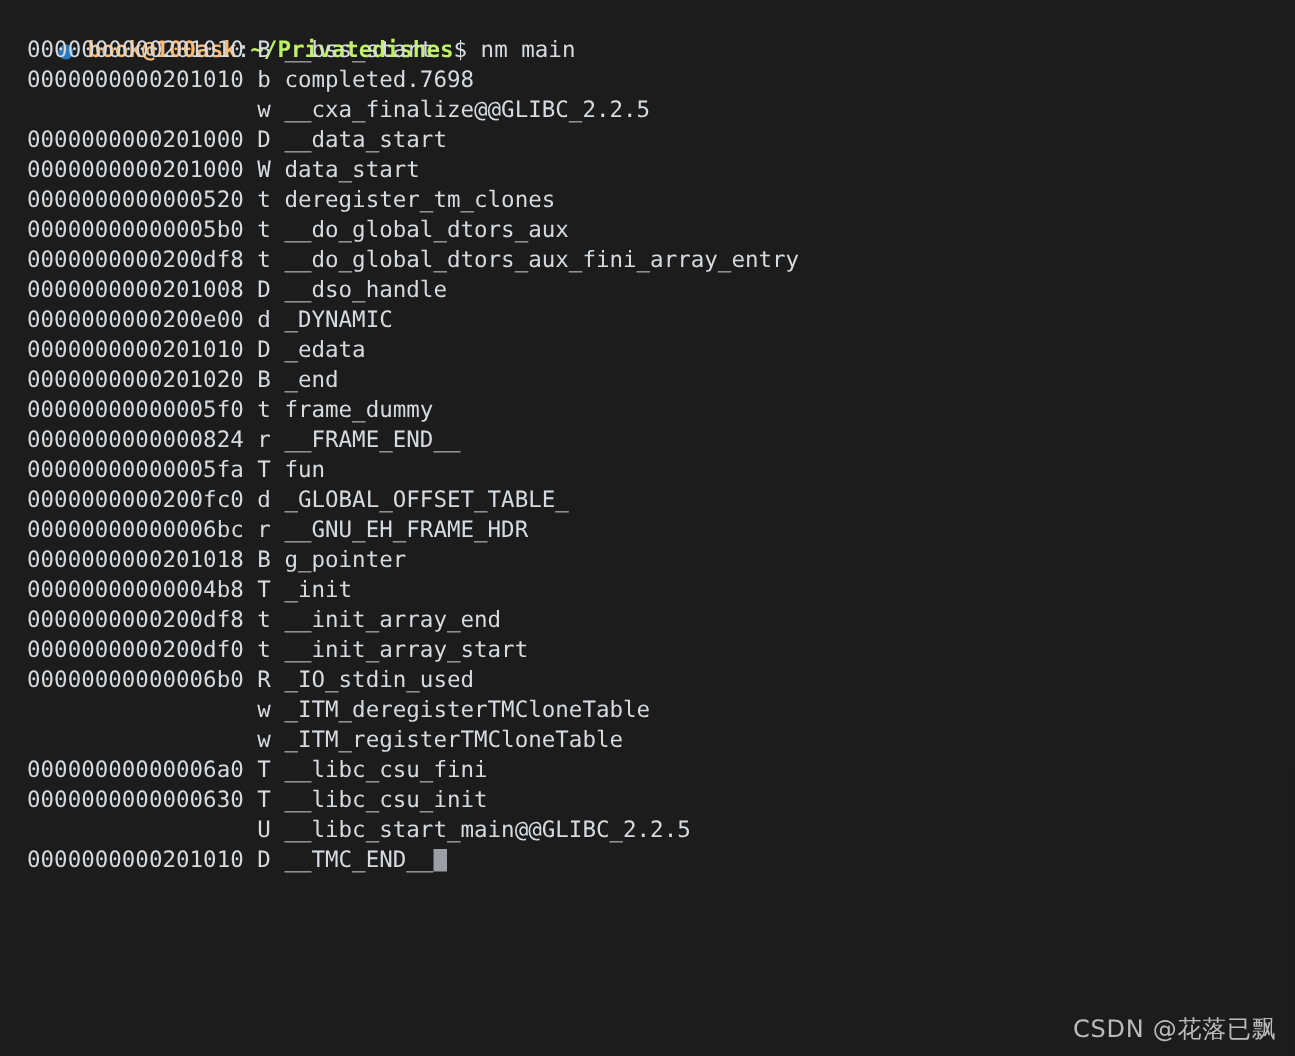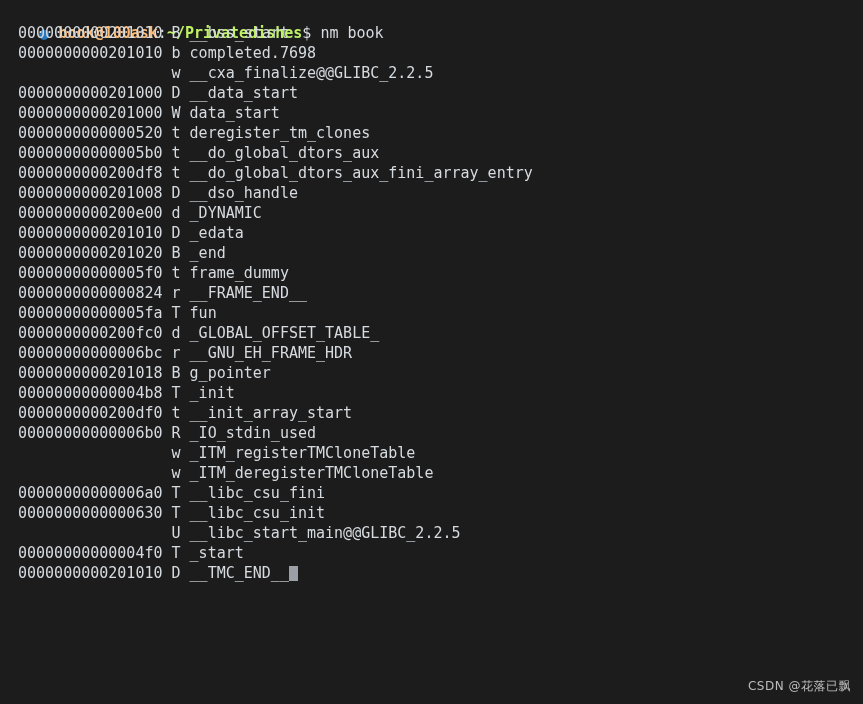--- a/index.html
+++ b/index.html
@@ -64,32 +64,32 @@
     height: 15px;
     background: #9aa0a6;
     vertical-align: -3px;
   }
   #watermark {
     position: absolute;
     right: 12px;
     bottom: 8px;
     color: #c9c9c9;
     font-family: "DejaVu Sans", "Liberation Sans", sans-serif;
-    font-size: 12px;
+    font-size: 16px;
     letter-spacing: 0.5px;
     opacity: 0.92;
   }
 </style>
 </head>
 <body>
 
 <div id="terminal">
 
   <div class="line prompt-line">
-    <span class="dot">●</span><span class="colon"> </span><span class="user-host">book@100ask</span><span class="colon">:</span><span class="path">~/Privatedishes</span><span class="dollar-cmd">$ nm book</span>
+    <span class="dot">●</span><span class="colon"> </span><span class="user-host">book@100ask</span><span class="colon">:</span><span class="path">~/Privatedishes</span><span class="dollar-cmd">$ nm main</span>
   </div>
 
   <div id="output">
       <div class="line out-line">0000000000201010 B __bss_start</div>
       <div class="line out-line">0000000000201010 b completed.7698</div>
       <div class="line out-line">                 w __cxa_finalize@@GLIBC_2.2.5</div>
       <div class="line out-line">0000000000201000 D __data_start</div>
       <div class="line out-line">0000000000201000 W data_start</div>
       <div class="line out-line">0000000000000520 t deregister_tm_clones</div>
       <div class="line out-line">00000000000005b0 t __do_global_dtors_aux</div>
@@ -98,25 +98,25 @@
       <div class="line out-line">0000000000200e00 d _DYNAMIC</div>
       <div class="line out-line">0000000000201010 D _edata</div>
       <div class="line out-line">0000000000201020 B _end</div>
       <div class="line out-line">00000000000005f0 t frame_dummy</div>
       <div class="line out-line">0000000000000824 r __FRAME_END__</div>
       <div class="line out-line">00000000000005fa T fun</div>
       <div class="line out-line">0000000000200fc0 d _GLOBAL_OFFSET_TABLE_</div>
       <div class="line out-line">00000000000006bc r __GNU_EH_FRAME_HDR</div>
       <div class="line out-line">0000000000201018 B g_pointer</div>
       <div class="line out-line">00000000000004b8 T _init</div>
+      <div class="line out-line">0000000000200df8 t __init_array_end</div>
       <div class="line out-line">0000000000200df0 t __init_array_start</div>
       <div class="line out-line">00000000000006b0 R _IO_stdin_used</div>
+      <div class="line out-line">                 w _ITM_deregisterTMCloneTable</div>
       <div class="line out-line">                 w _ITM_registerTMCloneTable</div>
-      <div class="line out-line">                 w _ITM_deregisterTMCloneTable</div>
       <div class="line out-line">00000000000006a0 T __libc_csu_fini</div>
       <div class="line out-line">0000000000000630 T __libc_csu_init</div>
       <div class="line out-line">                 U __libc_start_main@@GLIBC_2.2.5</div>
-      <div class="line out-line">00000000000004f0 T _start</div>
       <div class="line out-line">0000000000201010 D __TMC_END__<span class="cursor"></span></div>
     </div>
 
   <div id="watermark">CSDN @花落已飘</div>
 </div>
 
 </body></html>

